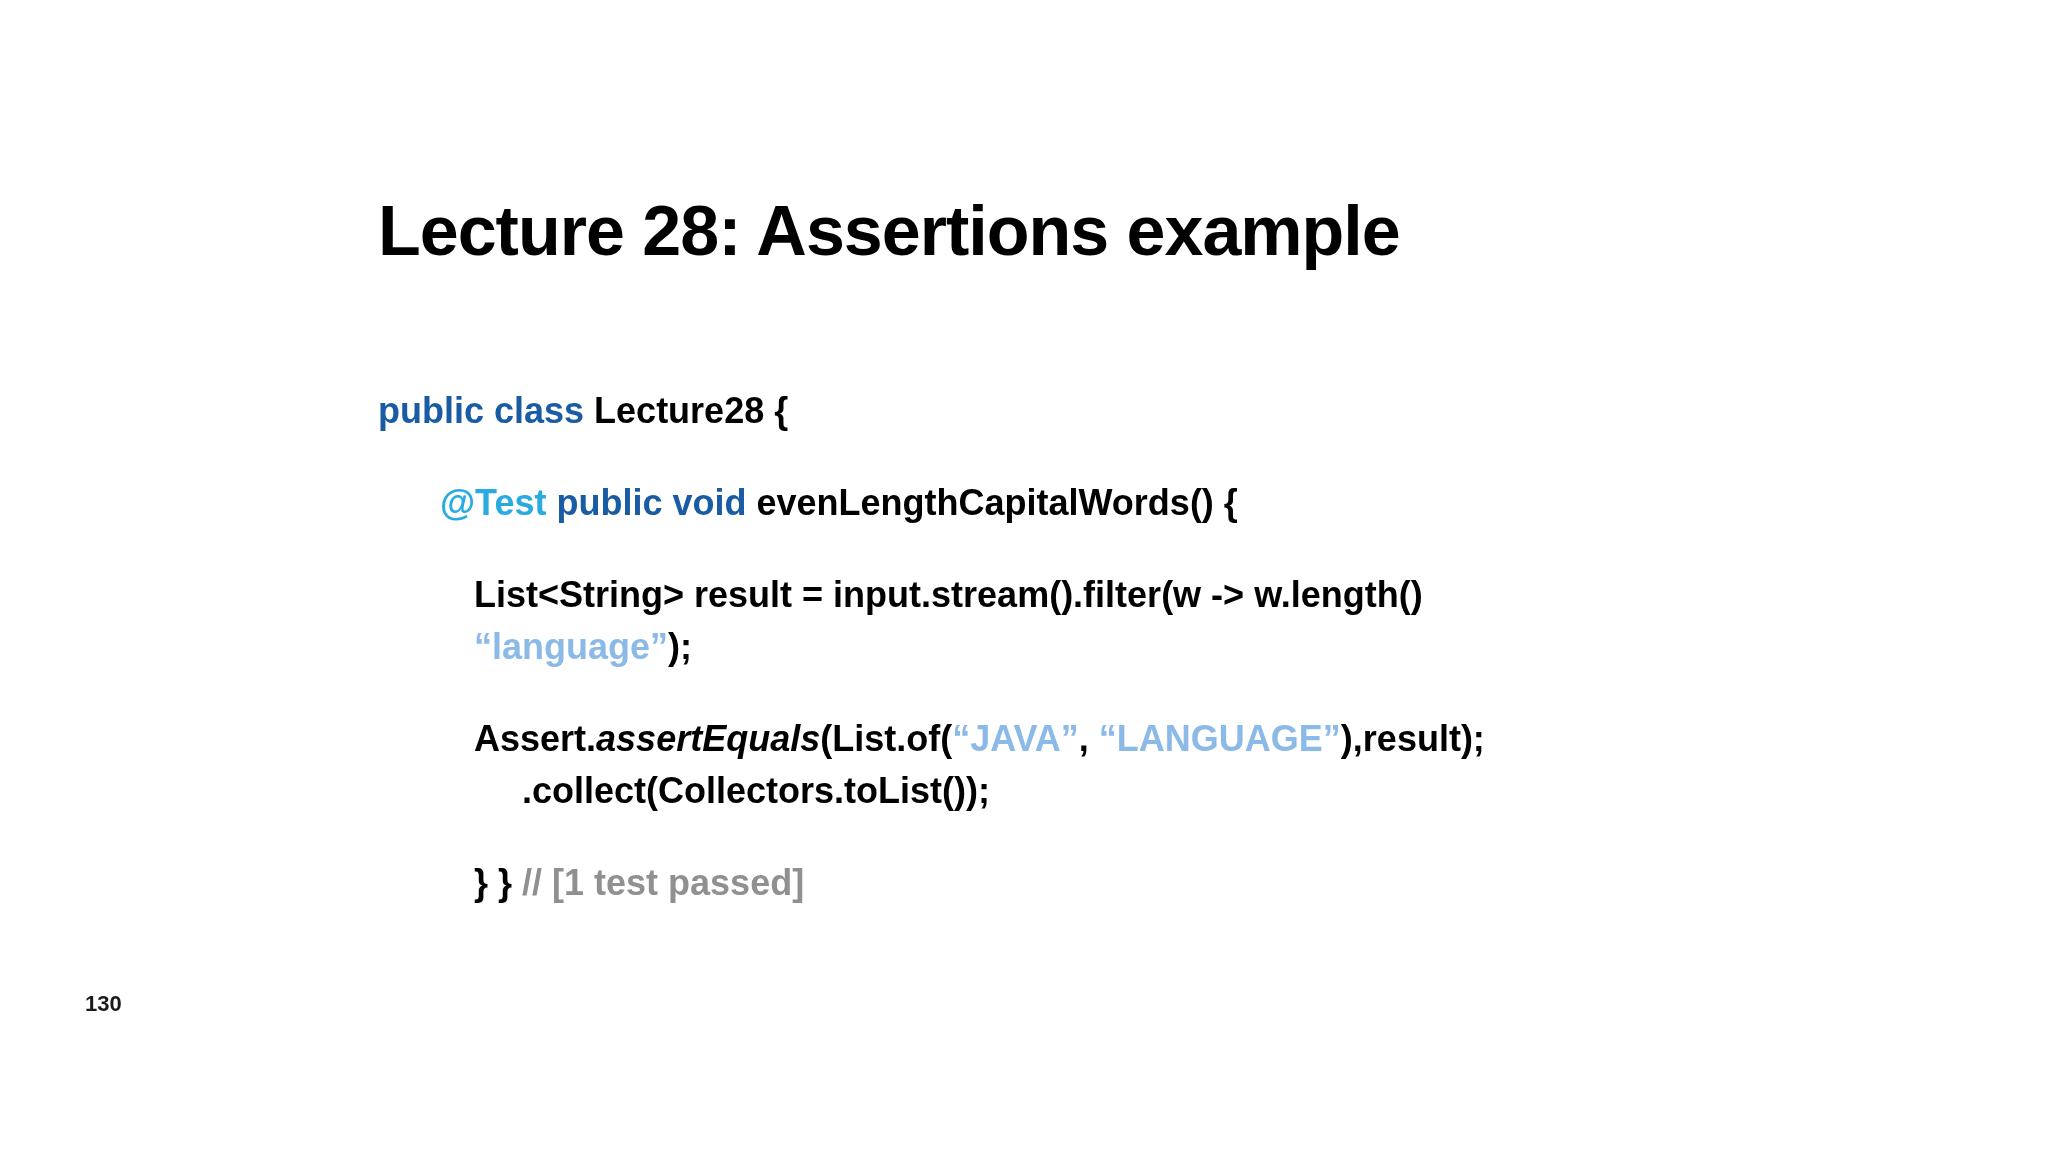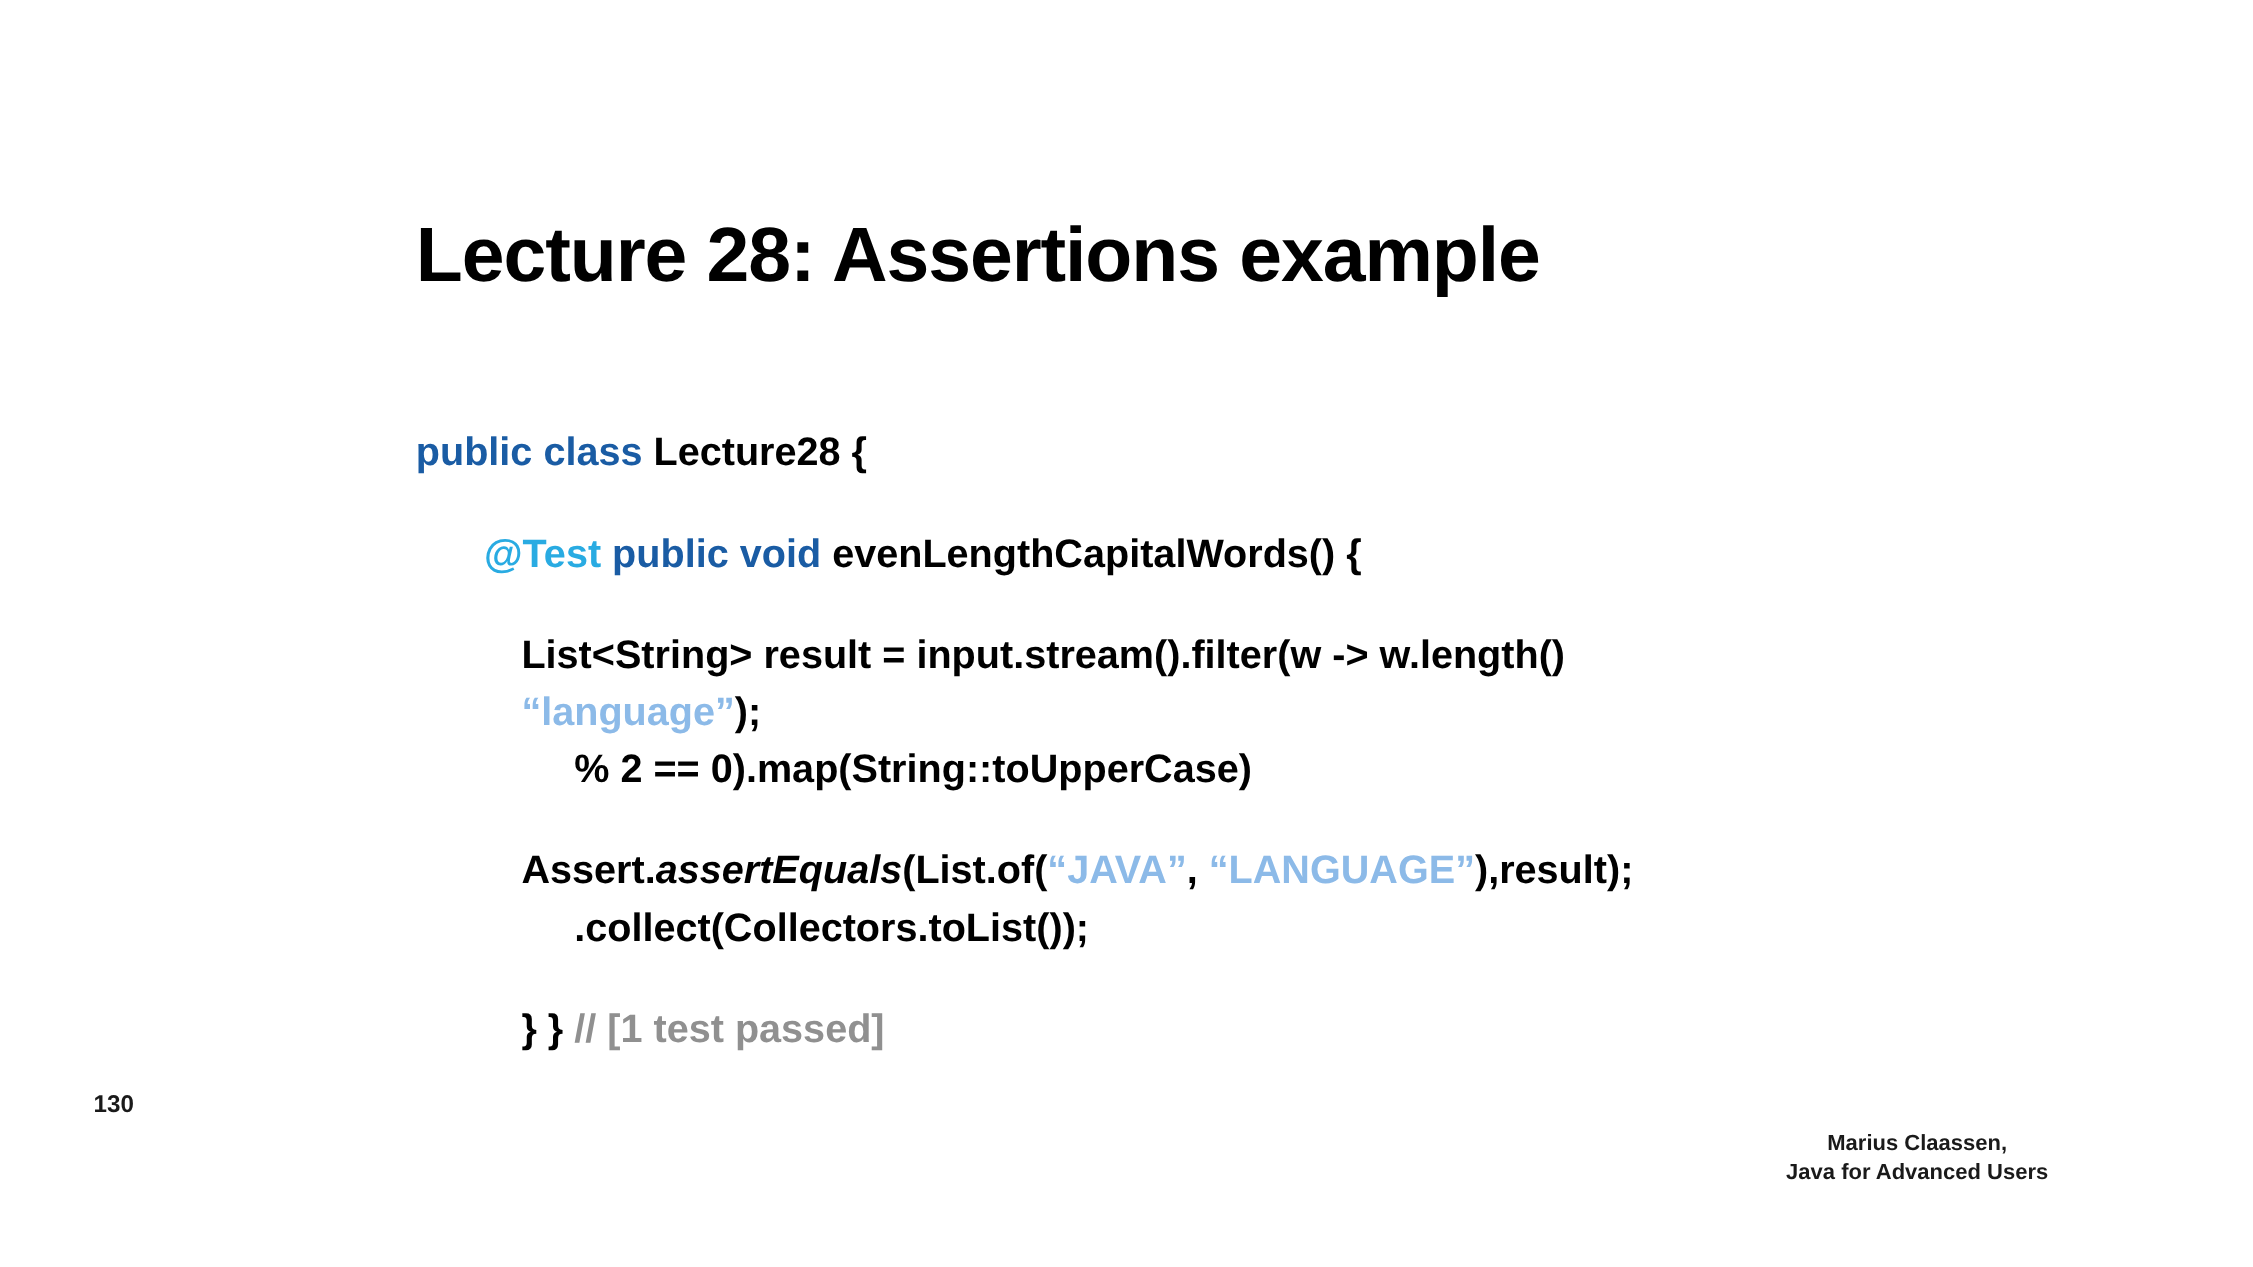--- a/index.html
+++ b/index.html
@@ -76,26 +76,21 @@
 
 <div class="slide">
 
   <h1 class="slide-title">Lecture 28: Assertions example</h1>
 
   <div class="code-block">
       <div class="code-line indent-0"><span class="tok-keyword">public class</span><span class="tok-plain"> Lecture28 {</span></div>
       <div class="code-line indent-1 gap"><span class="tok-annotation">@Test</span><span class="tok-plain"> </span><span class="tok-keyword">public void</span><span class="tok-plain"> evenLengthCapitalWords() {</span></div>
       <div class="code-line indent-2 gap"><span class="tok-plain">List&lt;String&gt; result = input.stream().filter(w -&gt; w.length()</span></div>
       <div class="code-line indent-2"><span class="tok-string">“language”</span><span class="tok-plain">);</span></div>
-      <div class="code-line indent-3"><span class="tok-plain">% 2 == 0).map(String::toUpperCase)</span></div>
       <div class="code-line indent-2 gap"><span class="tok-plain">Assert.</span><span class="tok-italic">assertEquals</span><span class="tok-plain">(List.of(</span><span class="tok-string">“JAVA”</span><span class="tok-plain">, </span><span class="tok-string">“LANGUAGE”</span><span class="tok-plain">),result);</span></div>
       <div class="code-line indent-3"><span class="tok-plain">.collect(Collectors.toList());</span></div>
       <div class="code-line indent-2 gap"><span class="tok-plain">} } </span><span class="tok-comment">// [1 test passed]</span></div>
     </div>
 
   <div class="page-number">130</div>
 
-  <div class="credit">
-    <div>Marius Claassen,</div>
-    <div>Java for Advanced Users</div>
-  </div>
 
 </div>
 
 </body></html>

